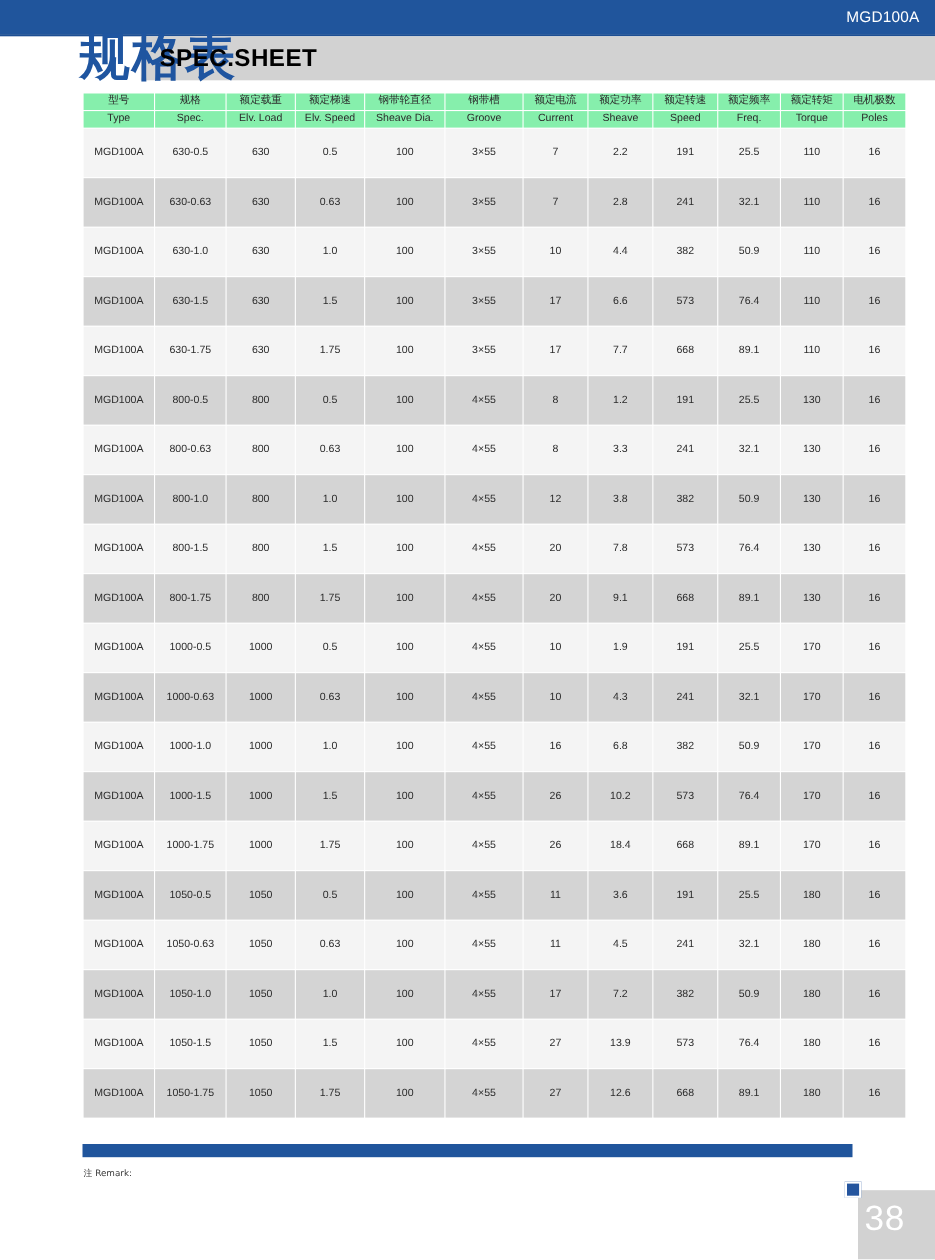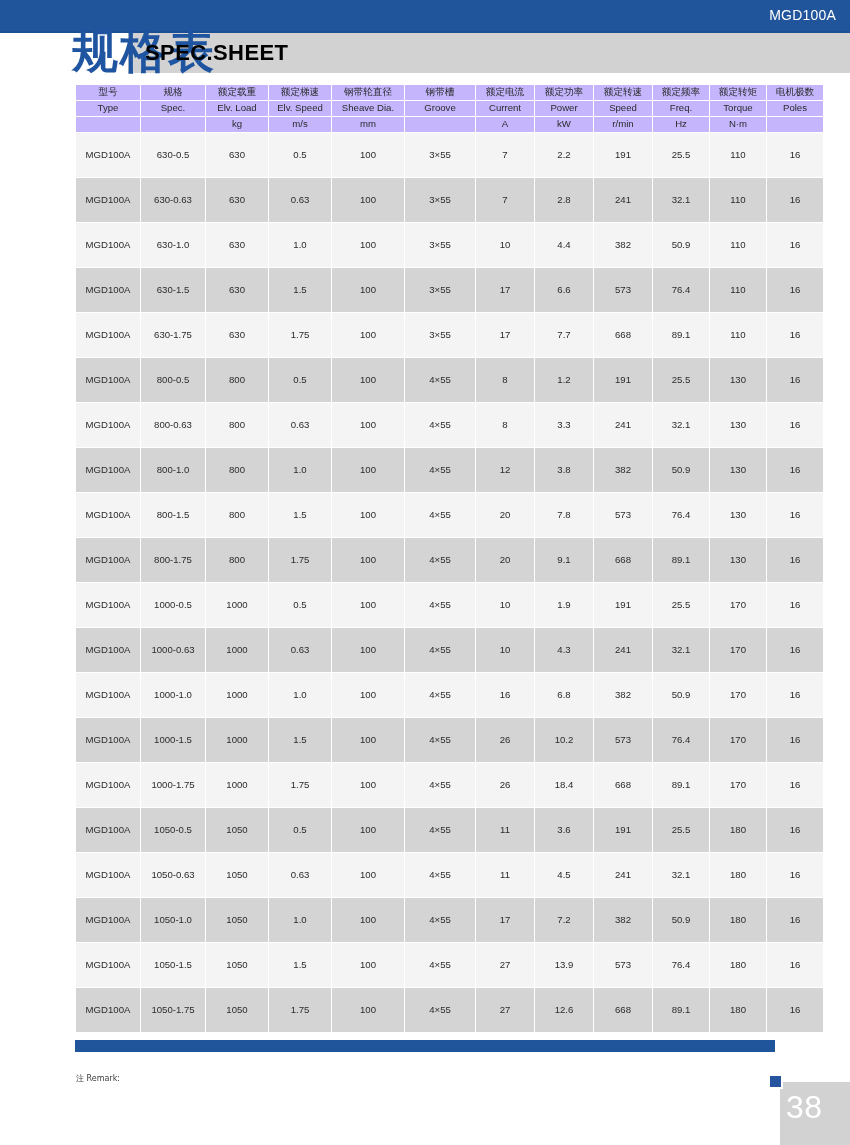--- a/index.html
+++ b/index.html
@@ -92,21 +92,21 @@
   }
   .spec-table td {
     text-align: center;
     vertical-align: middle;
     font-size: 9.6px;
     color: #2b2b2b;
     padding: 0;
     line-height: 1.1;
   }
   .spec-table thead td {
-    background: #c4b5fd;
+    background: #86efac;
     height: 15px;
     font-size: 9.6px;
   }
   .spec-table thead td.cn {
     font-family: "DejaVu Sans", "Liberation Sans", sans-serif;
   }
   .spec-table tbody td {
     height: 44px;
   }
   tr.row-light td { background: #f4f4f4; }
@@ -142,21 +142,20 @@
     left: 76px;
     top: 1060px;
     width: 640px;
     font-size: 8px;
     color: #3a3a3a;
     line-height: 13px;
   }
   .remarks .rm-line {
     white-space: nowrap;
     font-family: "DejaVu Sans", "Liberation Sans", sans-serif;
-    margin-top: 12px;
   }
 
   
   .page-block {
     position: absolute;
     left: 780px;
     top: 1082px;
     width: 70px;
     height: 63px;
     background: #d2d2d2;
@@ -226,39 +225,25 @@
         <td class="cn">电机极数</td>
       </tr>
     <tr id="hdr-en">
         <td>Type</td>
         <td>Spec.</td>
         <td>Elv. Load</td>
         <td>Elv. Speed</td>
         <td>Sheave Dia.</td>
         <td>Groove</td>
         <td>Current</td>
-        <td>Power</td>
+        <td>Sheave</td>
         <td>Speed</td>
         <td>Freq.</td>
         <td>Torque</td>
         <td>Poles</td>
-      </tr>
-    <tr id="hdr-unit">
-        <td></td>
-        <td></td>
-        <td>kg</td>
-        <td>m/s</td>
-        <td>mm</td>
-        <td></td>
-        <td>A</td>
-        <td>kW</td>
-        <td>r/min</td>
-        <td>Hz</td>
-        <td>N·m</td>
-        <td></td>
       </tr>
   </thead>
   <tbody id="tbody">
       <tr class="row-light">
         <td>MGD100A</td>
         <td>630-0.5</td>
         <td>630</td>
         <td>0.5</td>
         <td>100</td>
         <td>3×55</td>

